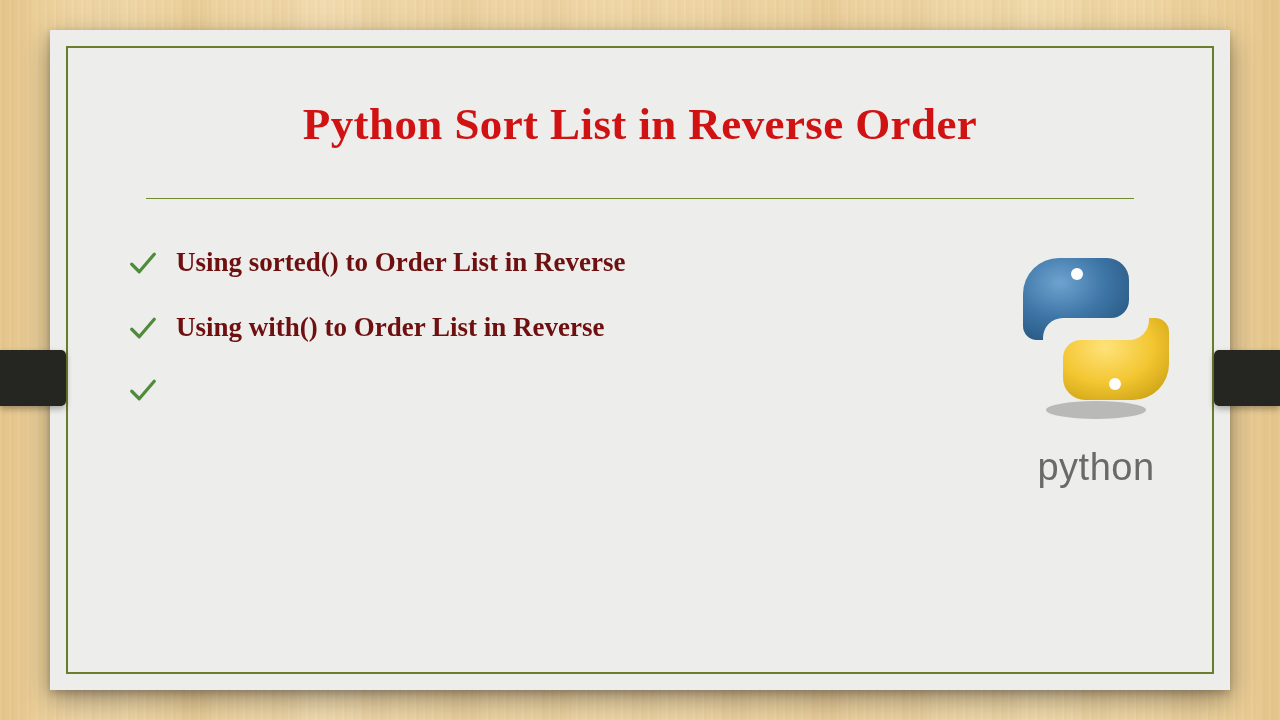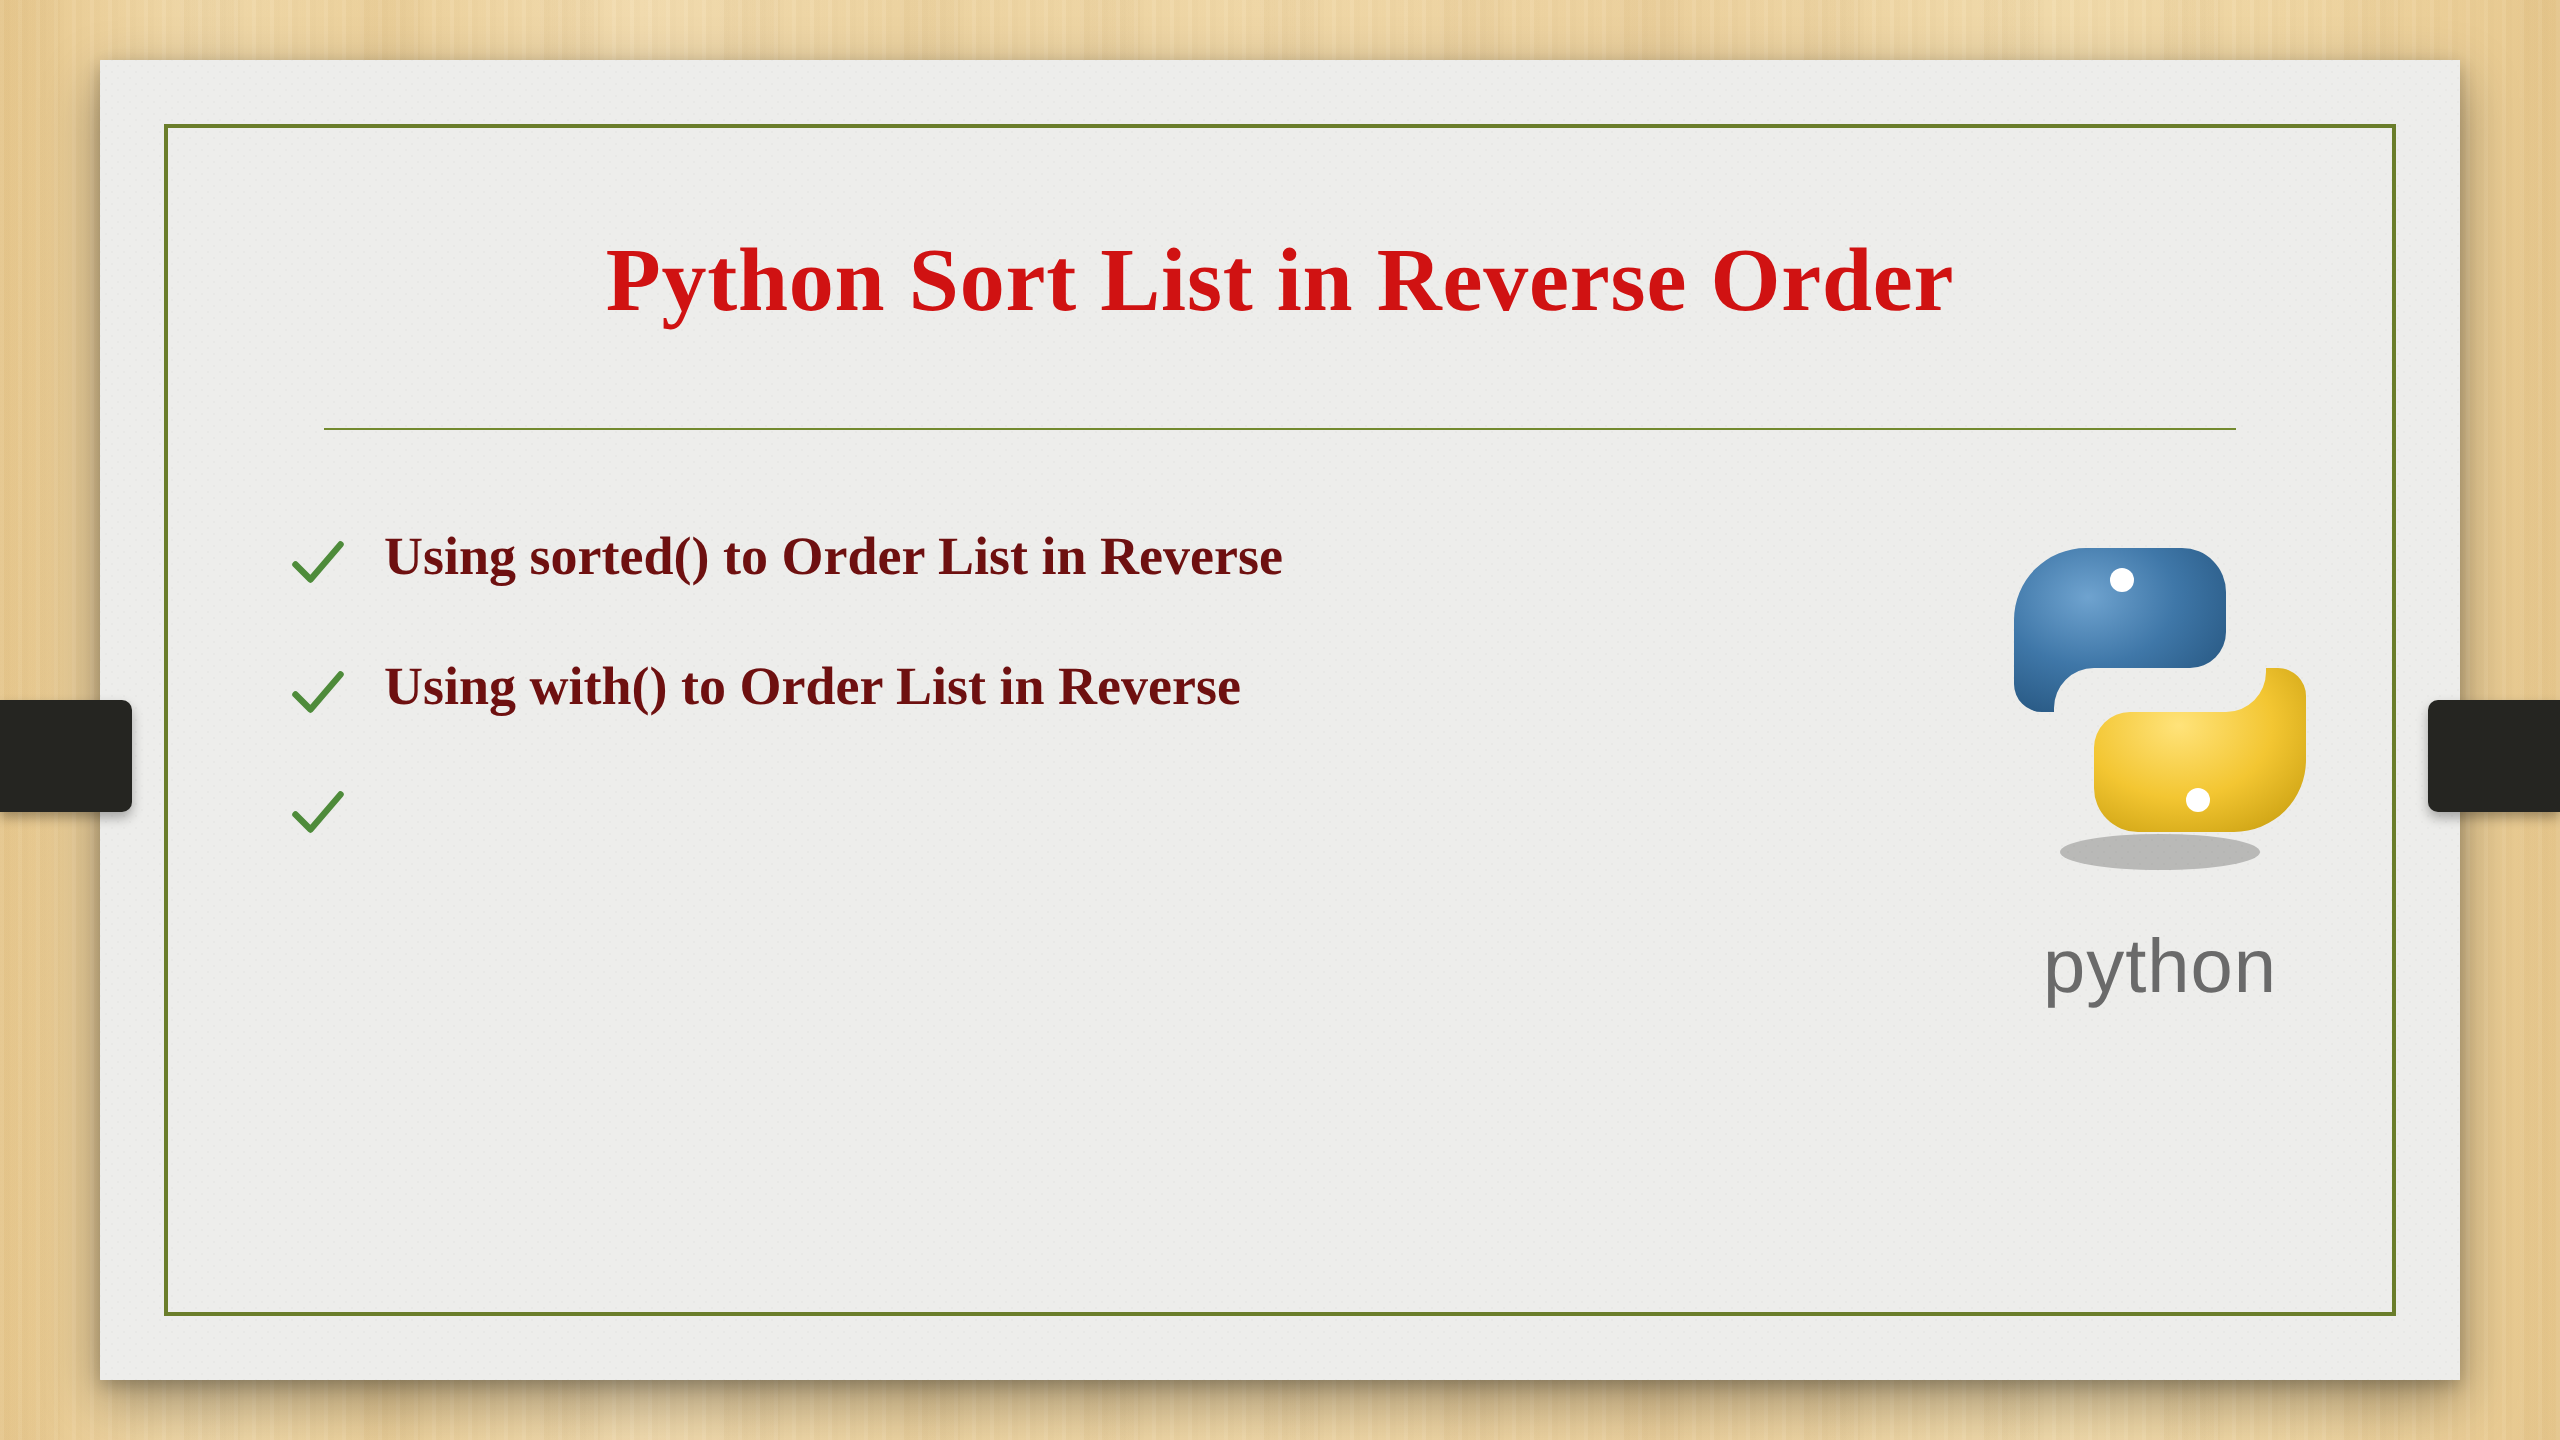--- a/index.html
+++ b/index.html
@@ -37,21 +37,21 @@
     left: 50px; top: 30px;
     width: 1180px; height: 660px;
     background: #ededeb;
     background-image:
       radial-gradient(rgba(0,0,0,0.018) 15%, transparent 16%),
       radial-gradient(rgba(0,0,0,0.018) 15%, transparent 16%);
     background-size: 6px 6px;
     background-position: 0 0, 3px 3px;
     box-shadow: 0 10px 26px rgba(0,0,0,0.35), 0 3px 8px rgba(0,0,0,0.2);
     z-index: 2;
-    padding: 32px;
+    padding: 16px;
   }
   .inner-border {
     width: 100%; height: 100%;
     border: 2px solid #6a7d2a;
     padding: 40px 60px 20px 60px;
     position: relative;
   }
   .title {
     text-align: center;
     color: #d01212;
@@ -62,21 +62,21 @@
     margin-bottom: 48px;
   }
   .hr {
     border: none;
     border-top: 1.5px solid #738a2f;
     margin: 0 18px 46px 18px;
   }
   .bullets { list-style: none; }
   .bullets li {
     display: flex;
-    align-items: flex-end;
+    align-items: center;
     gap: 18px;
     margin-bottom: 30px;
   }
   .check {
     flex: 0 0 auto;
     width: 30px; height: 30px;
     display: inline-block;
   }
   .bullet-text {
     color: #6e1010;

